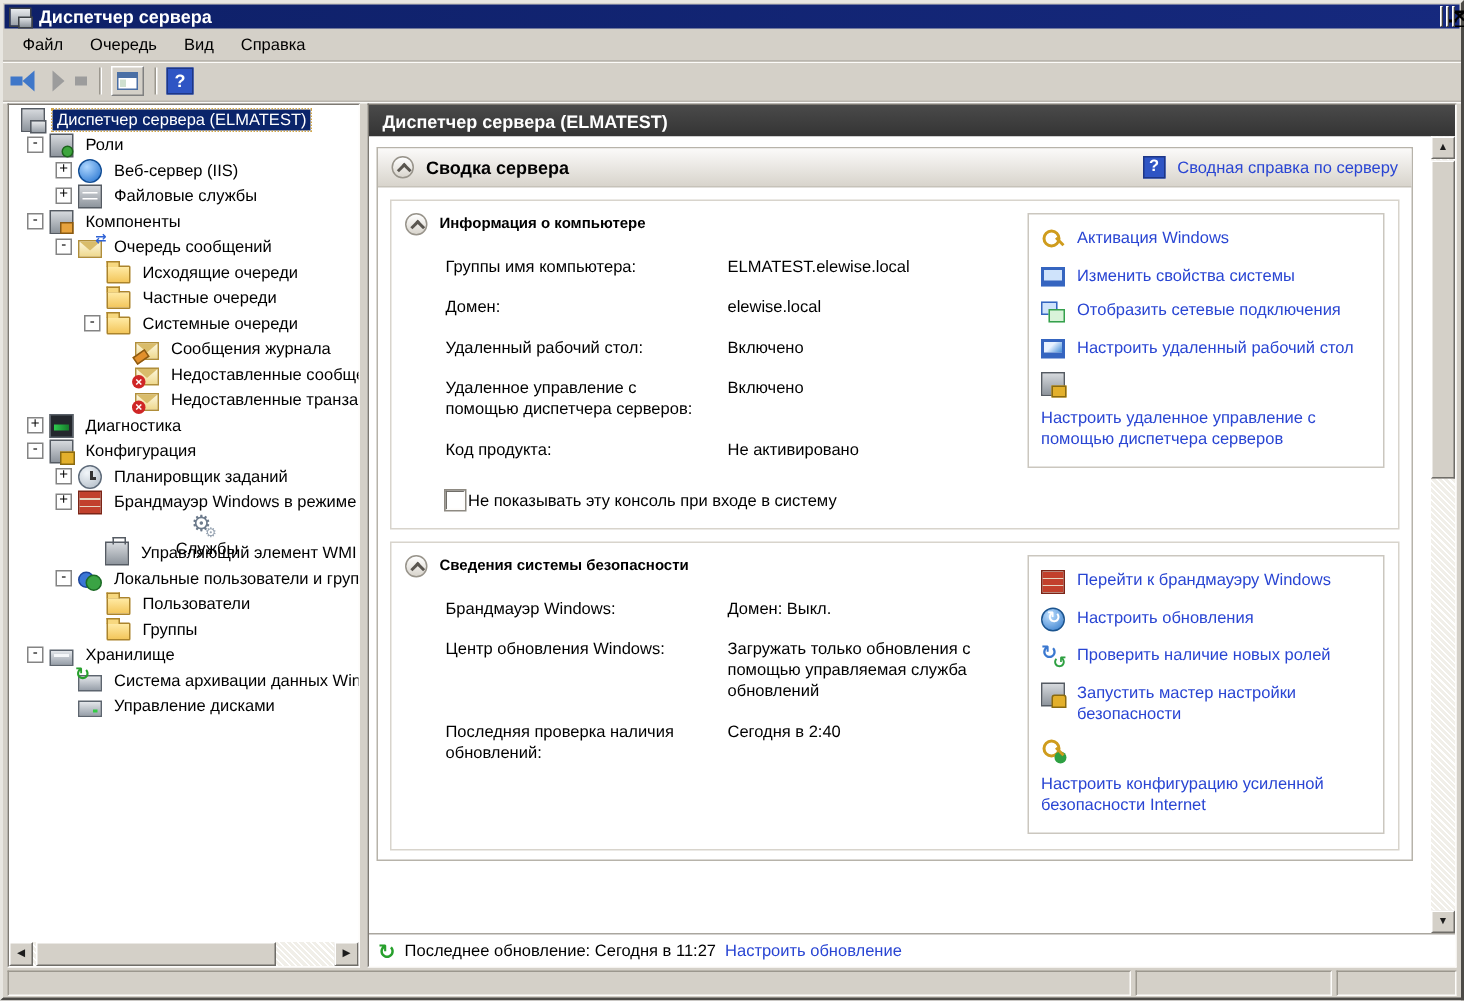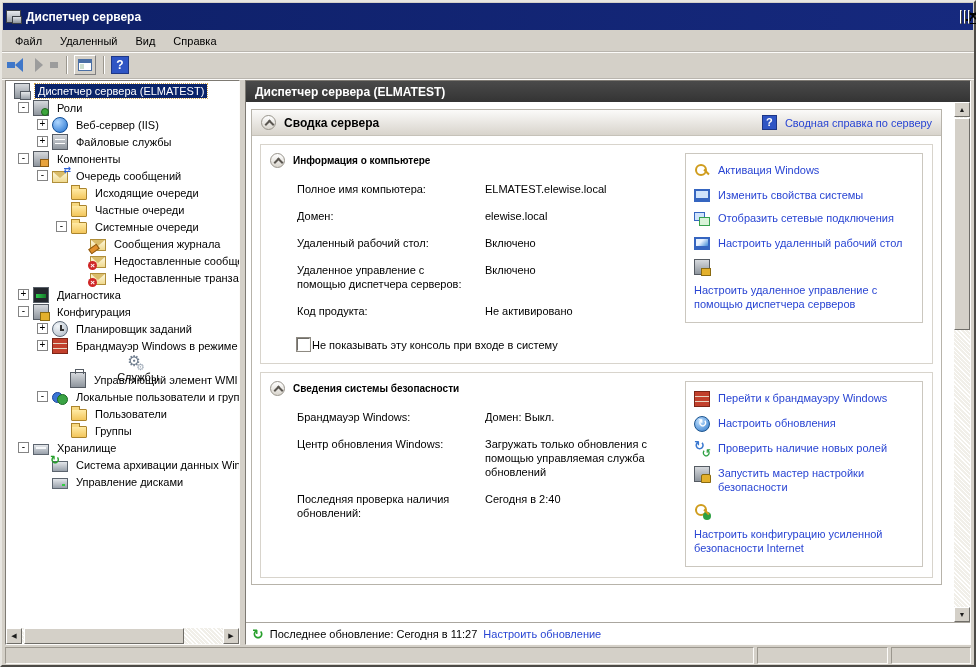--- a/index.html
+++ b/index.html
@@ -3,21 +3,21 @@
 <meta charset="utf-8">
 <style>
   * { box-sizing: border-box; margin: 0; padding: 0; }
   html,body { width:976px; height:667px; }
   body { font-family: "Liberation Sans","DejaVu Sans",sans-serif; font-size:11px; color:#000; }
 
   .window { width:976px; height:667px; background:#d4d0c8; border:2px solid;
             border-color:#e8e6e1 #4c4a46 #4c4a46 #e8e6e1; display:flex; flex-direction:column; }
 
   
-  .titlebar { height:27px; margin:1px; background:linear-gradient(90deg,#0e2068,#16297e);
+  .titlebar { height:16px; margin:1px; background:linear-gradient(90deg,#0e2068,#16297e);
               display:flex; align-items:center; padding:0 3px; flex:none; }
   .title-ico { width:15px; height:13px; position:relative; margin-right:5px; flex:none;
                background:linear-gradient(#e8eaee,#9aa0a8); border:1px solid #3c4046; }
   .title-ico::after { content:""; position:absolute; right:-2px; bottom:-2px; width:8px; height:6px;
                background:linear-gradient(#dfe2e6,#8d949c); border:1px solid #3c4046; }
   .title-text { color:#fff; font-weight:bold; font-size:12px; flex:1;
                 white-space:nowrap; overflow:hidden; }
   .wbtn { width:17px; height:15px; margin-left:2px; background:#d4d0c8; position:relative; flex:none;
           border:1px solid; border-color:#fff #404040 #404040 #fff; box-shadow:1px 1px 0 #808080 inset 0 0; cursor:default; }
   .wbtn.minimize::after { content:""; position:absolute; left:3px; bottom:2px; width:7px; height:2px; background:#000; }
@@ -197,21 +197,21 @@
 <div class="window">
 
   <div class="titlebar">
     <span class="title-ico"></span>
     <span class="title-text">Диспетчер сервера</span>
     <span id="win-controls"><span class="wbtn minimize"></span><span class="wbtn maximize"></span><span class="wbtn close"></span></span>
   </div>
 
   <div class="menubar" id="menubar">
       <span class="menu-item"><span>Файл</span></span>
-      <span class="menu-item"><span>Удаленный</span></span>
+      <span class="menu-item"><span>Очередь</span></span>
       <span class="menu-item"><span>Вид</span></span>
       <span class="menu-item"><span>Справка</span></span>
     </div>
 
   <div class="toolbar">
     <span class="navarrow nav-back">
         <span class="tail"></span>
         <span class="tri" style="border-right-color:#3f77c9;border-left:none"></span>
       </span>
     <span class="navarrow nav-fwd">
@@ -370,21 +370,21 @@
             </div>
 
             <div class="subsection">
               <div class="sub-left">
                 <div class="sub-head">
                   <span class="collapse-btn"></span>
                   <span class="sub-title">Информация о компьютере</span>
                 </div>
                 <div id="ci-fields">
                     <div class="frow">
-                      <span class="flabel">Полное имя компьютера:</span>
+                      <span class="flabel">Группы имя компьютера:</span>
                       <span class="fvalue">ELMATEST.elewise.local</span>
                     </div>
                     <div class="frow">
                       <span class="flabel">Домен:</span>
                       <span class="fvalue">elewise.local</span>
                     </div>
                     <div class="frow">
                       <span class="flabel">Удаленный рабочий стол:</span>
                       <span class="fvalue">Включено</span>
                     </div>

